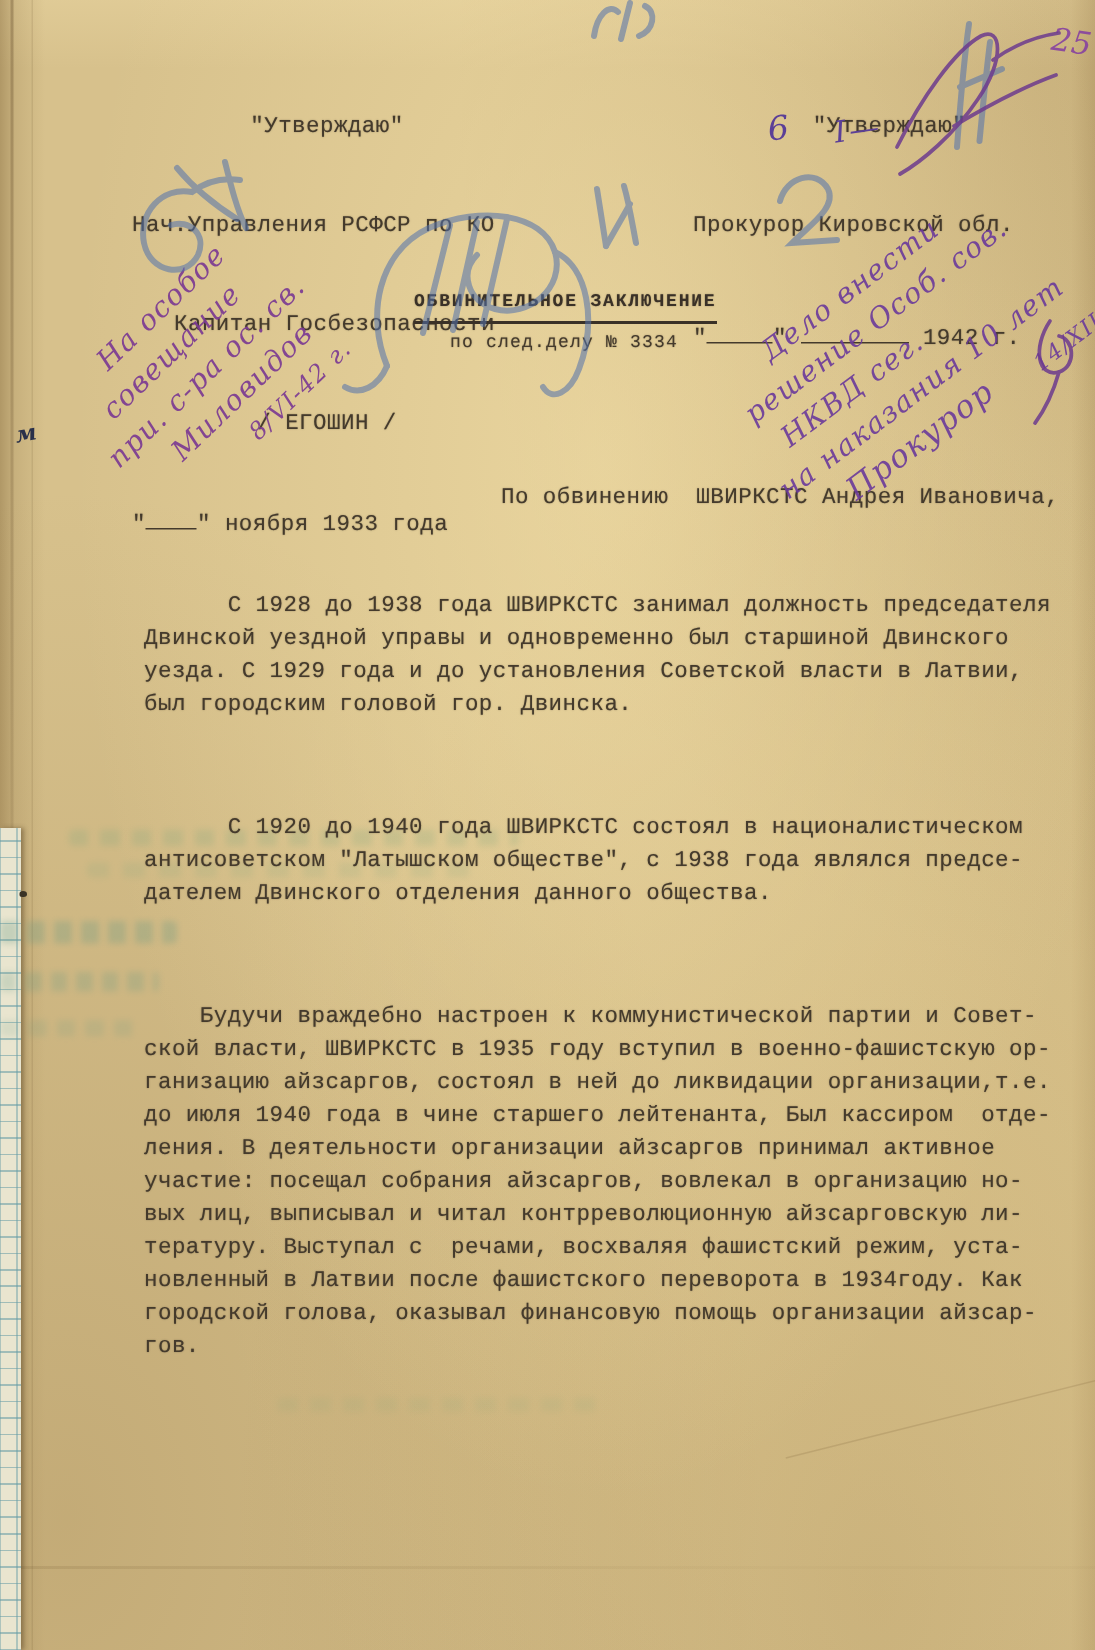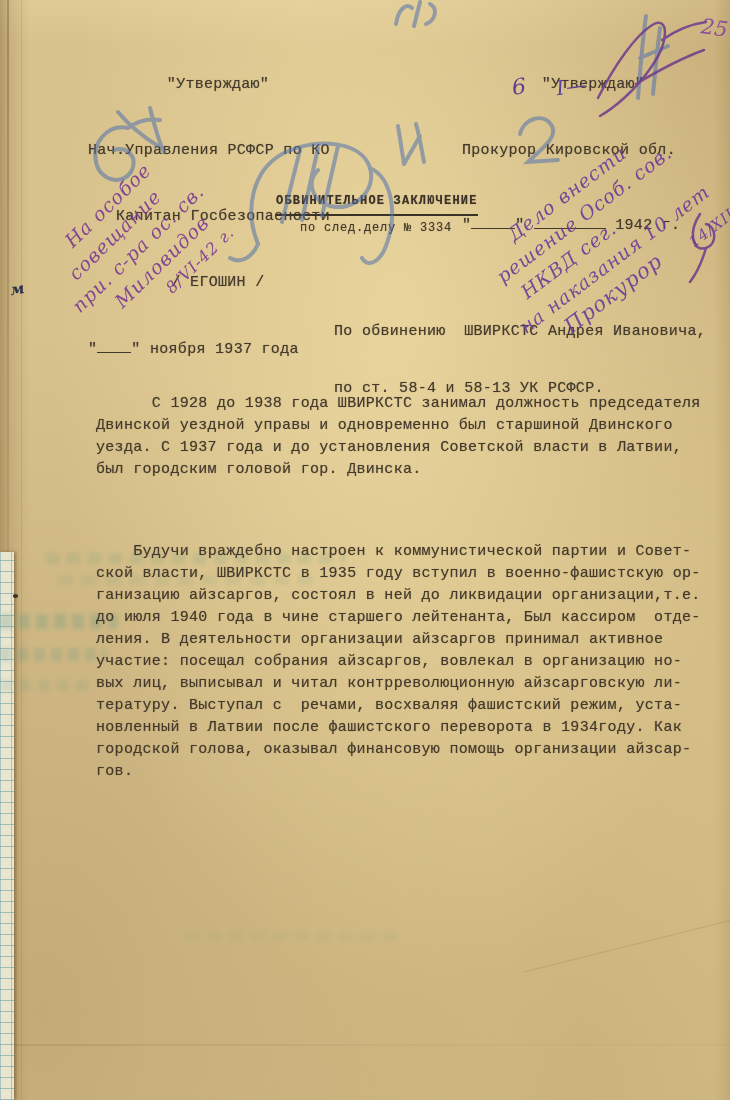--- a/index.html
+++ b/index.html
@@ -97,42 +97,44 @@
   <div class="bleed b3"></div>
   <div class="bleed b4"></div>
   <div class="bleed b5"></div>
   <div class="bleed b6"></div>
 
   <div class="typed hdr-left">
     <div class="c">"Утверждаю"</div>
     <div>Нач.Управления РСФСР по КО</div>
     <div style="margin-left:28px">Капитан Госбезопасности</div>
     <div class="c">/ ЕГОШИН /</div>
-    <div><span>"</span><span class="blank w1"></span><span>"</span><span> ноября 1937 года</span></div>
+    <div><span>"</span><span class="blank w1"></span><span>"</span><span> ноября 1933 года</span></div>
   </div>
 
   <div class="typed hdr-right">
     <div class="c">"Утверждаю"</div>
     <div>Прокурор Кировской обл.</div>
     <div style="margin-top:8px"><span>"</span><span class="blank w2"></span><span>"</span> <span class="blank w3"></span> <span>1942 г.</span></div>
   </div>
 
   <div class="typed title-main">ОБВИНИТЕЛЬНОЕ ЗАКЛЮЧЕНИЕ</div>
   <div class="typed title-sub">по след.делу № 3334</div>
 
   <div class="typed accusation">
     <div>По обвинению  ШВИРКСТС Андрея Ивановича,</div>
-    <div>по ст. 58-4 и 58-13 УК РСФСР.</div>
   </div>
 
   <div class="typed body-text">
     <p class="para">      С 1928 до 1938 года ШВИРКСТС занимал должность председателя
 Двинской уездной управы и одновременно был старшиной Двинского
-уезда. С 1937 года и до установления Советской власти в Латвии,
+уезда. С 1929 года и до установления Советской власти в Латвии,
 был городским головой гор. Двинска.</p>
+    <p class="para">      С 1920 до 1940 года ШВИРКСТС состоял в националистическом
+антисоветском "Латышском обществе", с 1938 года являлся предсе-
+дателем Двинского отделения данного общества.</p>
     <p class="para">    Будучи враждебно настроен к коммунистической партии и Совет-
 ской власти, ШВИРКСТС в 1935 году вступил в военно-фашистскую ор-
 ганизацию айзсаргов, состоял в ней до ликвидации организации,т.е.
 до июля 1940 года в чине старшего лейтенанта, Был кассиром  отде-
 ления. В деятельности организации айзсаргов принимал активное
 участие: посещал собрания айзсаргов, вовлекал в организацию но-
 вых лиц, выписывал и читал контрреволюционную айзсарговскую ли-
 тературу. Выступал с  речами, восхваляя фашистский режим, уста-
 новленный в Латвии после фашистского переворота в 1934году. Как
 городской голова, оказывал финансовую помощь организации айзсар-

